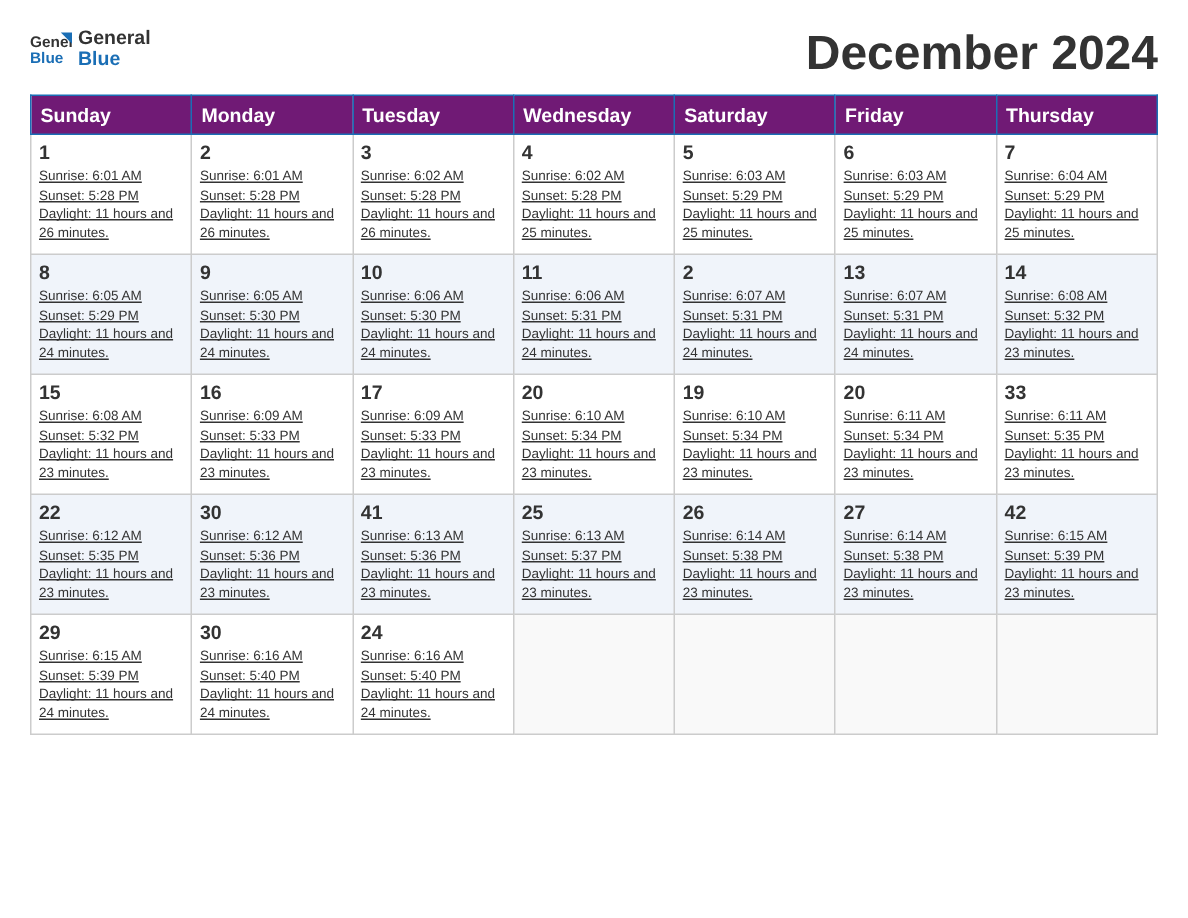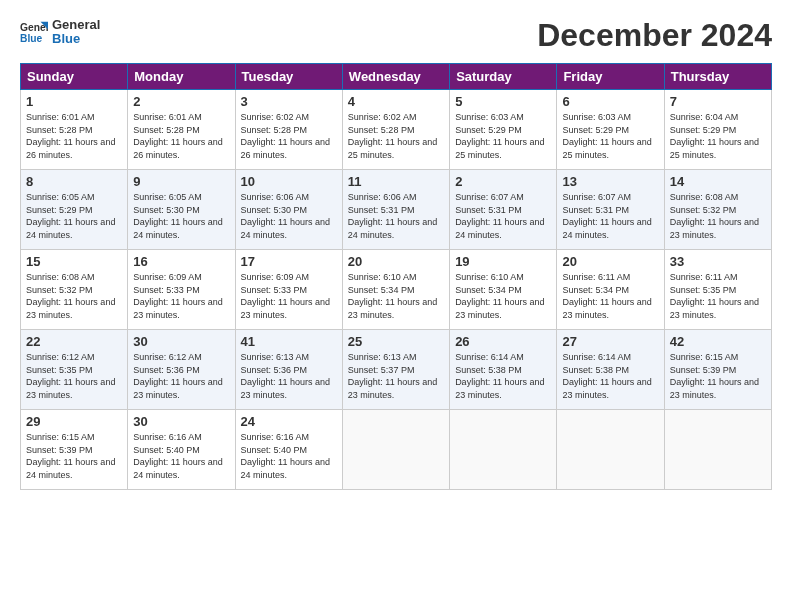--- a/index.html
+++ b/index.html
@@ -72,20 +72,21 @@
       font-size: 13px;
       font-weight: bold;
       color: #333;
       display: block;
       margin-bottom: 2px;
     }
     .day-info {
       font-size: 9px;
       color: #333;
       line-height: 1.4;
+      text-decoration: underline;
     }
     td.empty {
       background: #f9f9f9;
     }
   </style>
 </head>
 <body>
 
 <div class="page">
   <div class="header">

